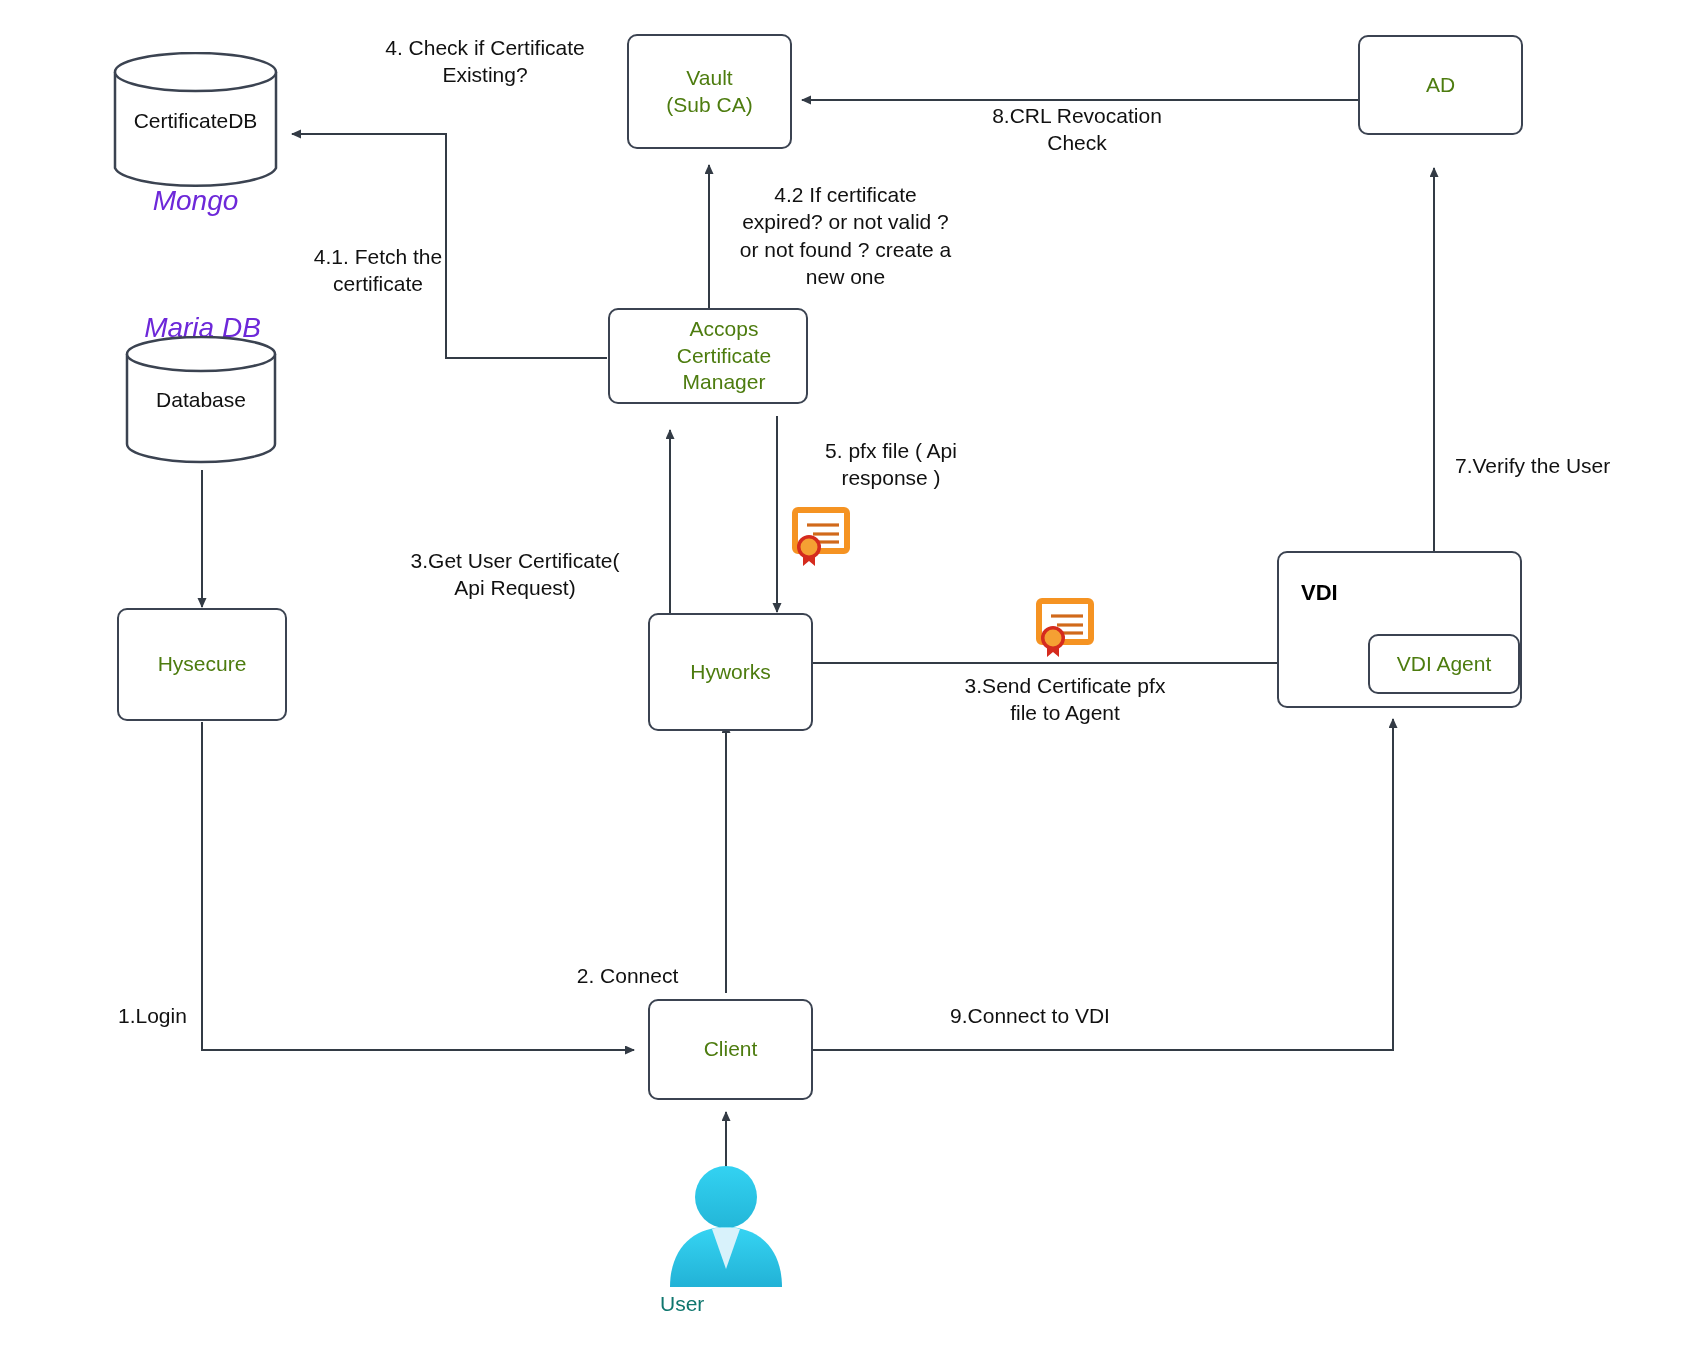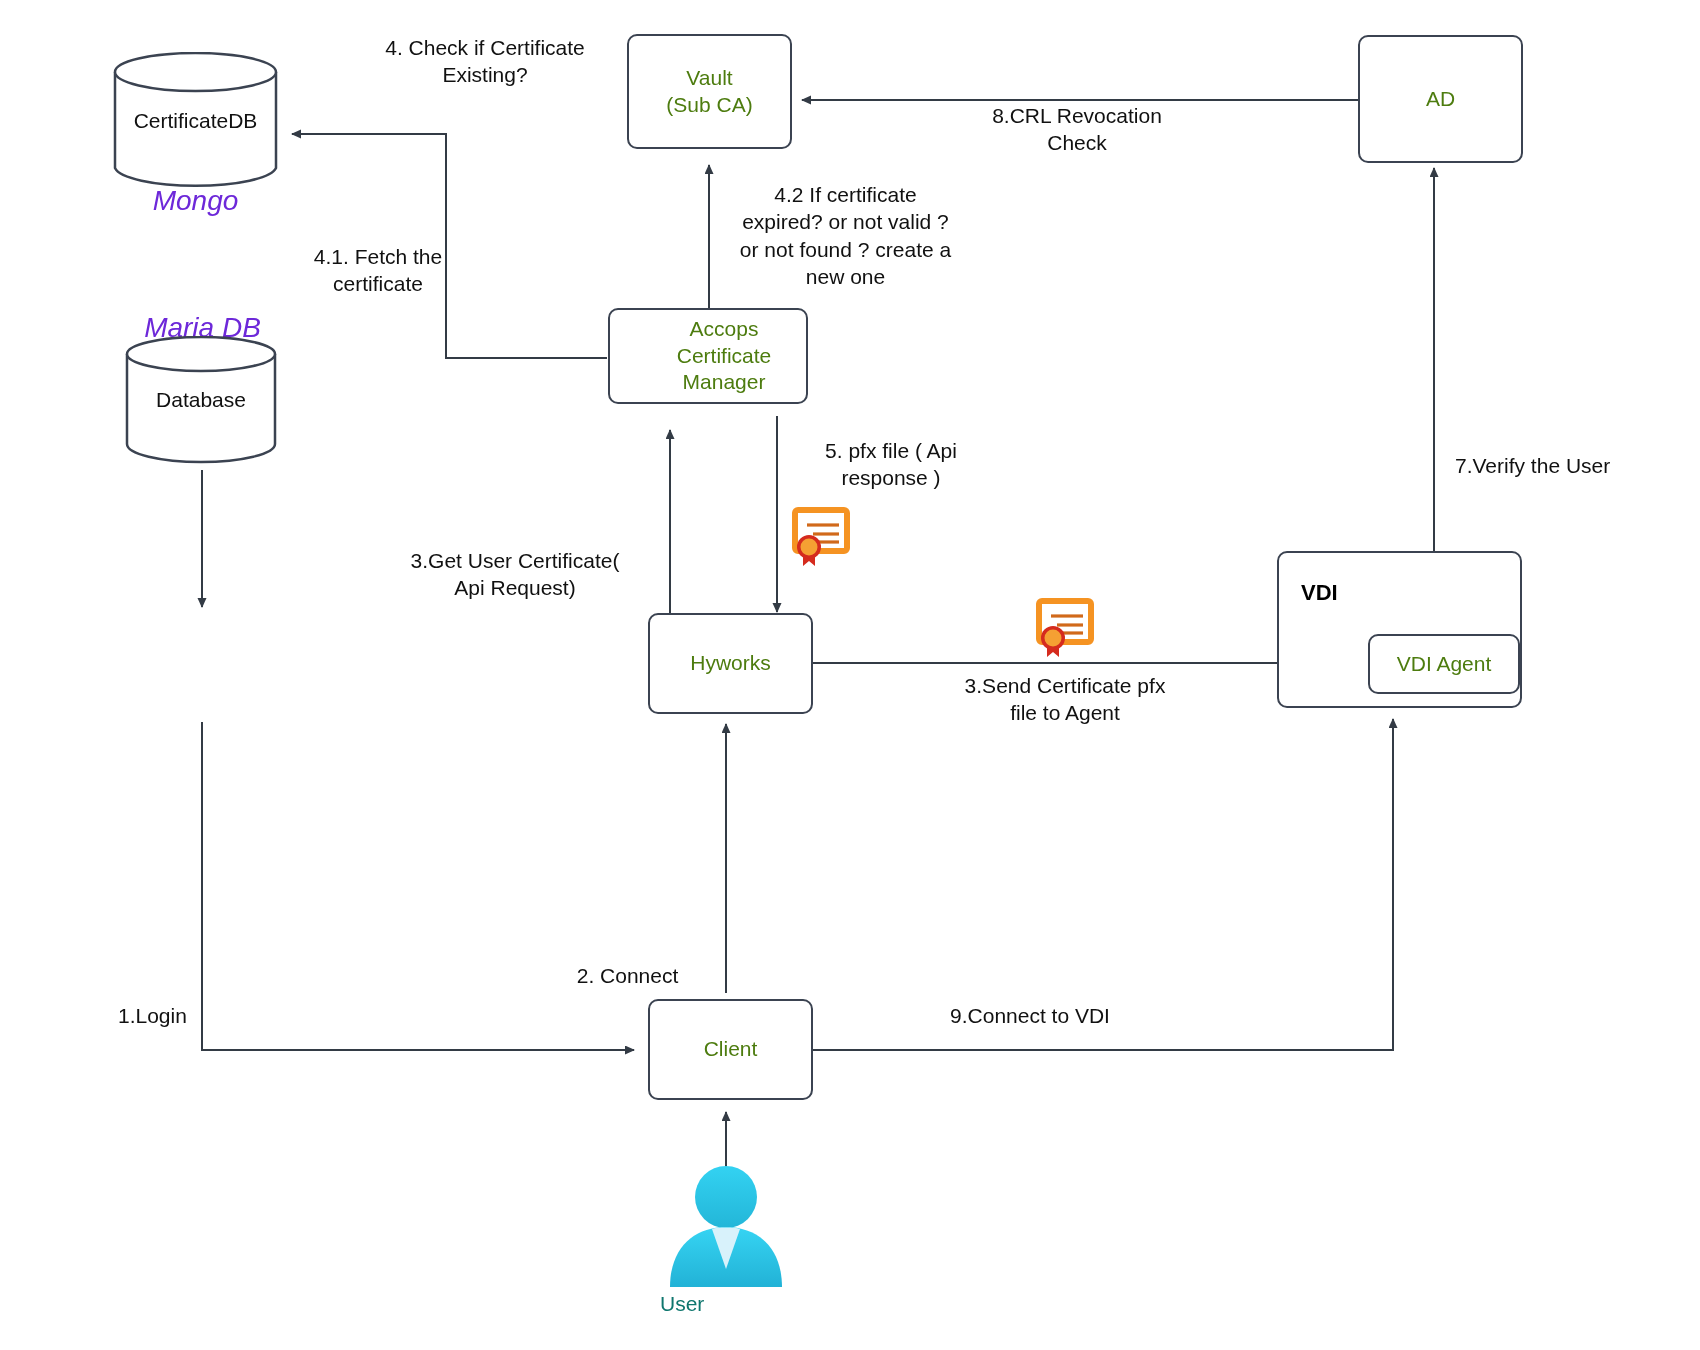--- a/index.html
+++ b/index.html
@@ -162,33 +162,34 @@
 
   <div class="cyl-label" style="left:120px; top:312px; width:165px;">Maria DB</div>
   <div class="db-wrap" style="left:125px; top:336px; width:152px; height:128px;">
     <svg width="152" height="128" viewBox="0 0 152 128">
       <path d="M2,18 L2,108 A74,18 0 0 0 150,108 L150,18" fill="#ffffff" stroke="#3b4351" stroke-width="2.5"></path>
       <ellipse cx="76" cy="18" rx="74" ry="17" fill="#ffffff" stroke="#3b4351" stroke-width="2.5"></ellipse>
     </svg>
     <div class="db-name-inside" style="top:52px;">Database</div>
   </div>
 
+  <div class="node-box" style="left:117px; top:608px; width:170px; height:113px;">Hysecure</div>
 
   <div class="node-box" style="left:627px; top:34px; width:165px; height:115px;">Vault
 (Sub CA)</div>
 
   <div class="node-box" style="left:608px; top:308px; width:200px; height:96px;padding-left:32px;">Accops
 Certificate
 Manager</div>
 
-  <div class="node-box" style="left:648px; top:613px; width:165px; height:101px;">Hyworks</div>
+  <div class="node-box" style="left:648px; top:613px; width:165px; height:118px;">Hyworks</div>
 
   <div class="node-box" style="left:648px; top:999px; width:165px; height:101px;">Client</div>
 
-  <div class="node-box" style="left:1358px; top:35px; width:165px; height:128px;">AD</div>
+  <div class="node-box" style="left:1358px; top:35px; width:165px; height:100px;">AD</div>
 
   <div class="node-box group" style="left:1277px; top:551px; width:245px; height:157px;"></div>
   <div class="group-title" style="left:1301px; top:580px;">VDI</div>
 
   <div class="node-box" style="left:1368px; top:634px; width:152px; height:60px;">VDI Agent</div>
 
   <div class="cert-icon" style="left:791px; top:506px; width:62px; height:62px;">
     <svg width="62" height="62" viewBox="0 0 62 62">
       <rect x="4" y="4" width="52" height="41" rx="3" ry="3" fill="#ffffff" stroke="#f59322" stroke-width="6"></rect>
       <line x1="16" y1="19" x2="48" y2="19" stroke="#d1691a" stroke-width="3.2"></line>

